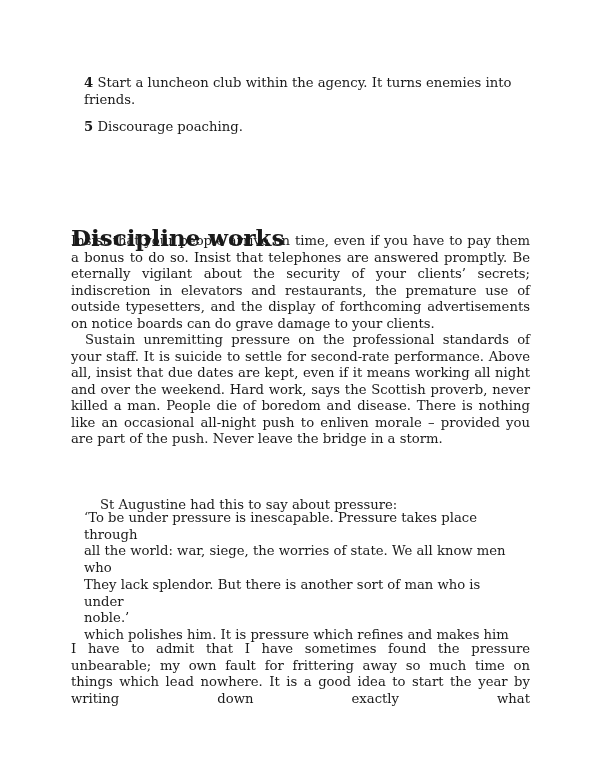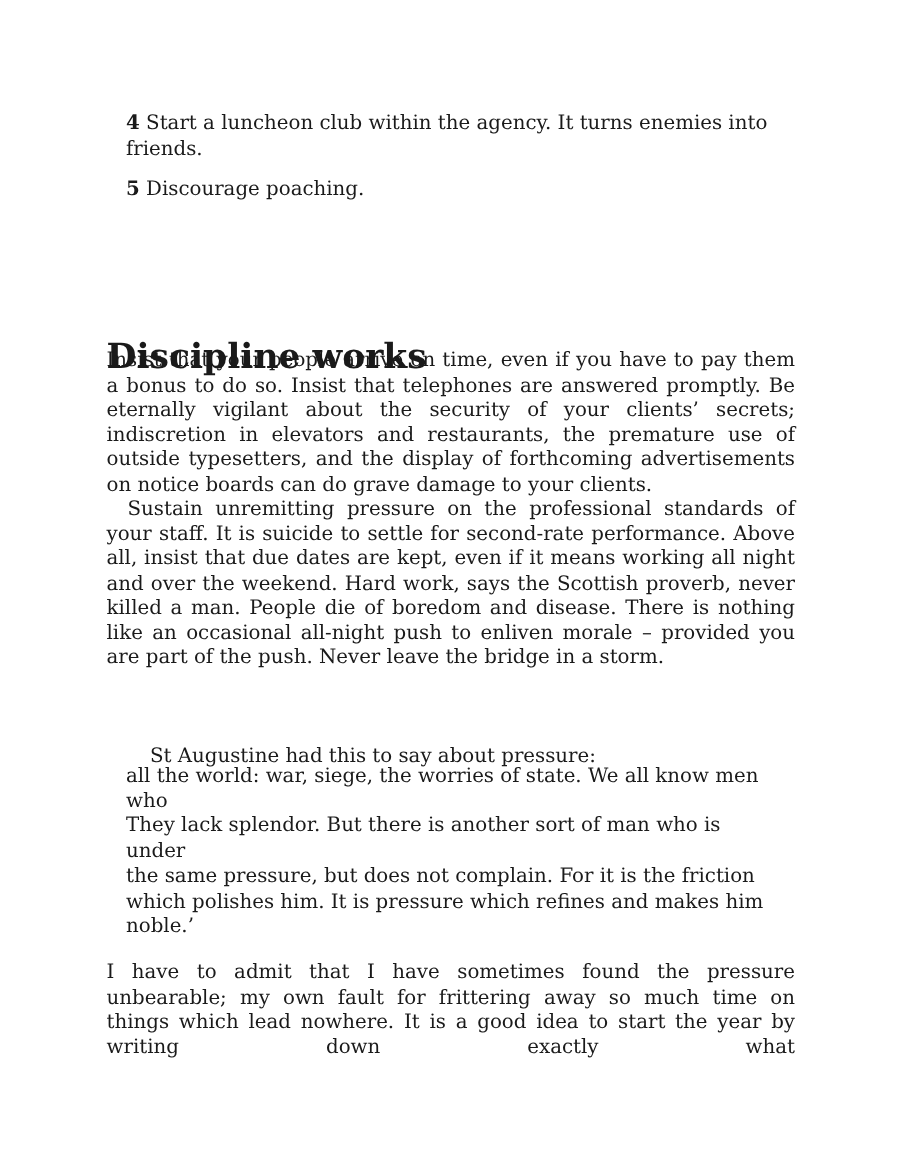--- a/index.html
+++ b/index.html
@@ -28,20 +28,20 @@
 <h2>Discipline works</h2>
 
 <div class="body">
   <p>Insist that your people arrive on time, even if you have to pay them a bonus to do so. Insist that telephones are answered promptly. Be eternally vigilant about the security of your clients’ secrets; indiscretion in elevators and restaurants, the premature use of outside typesetters, and the display of forthcoming advertisements on notice boards can do grave damage to your clients.</p>
   <p class="indent">Sustain unremitting pressure on the professional standards of your staff. It is suicide to settle for second-rate performance. Above all, insist that due dates are kept, even if it means working all night and over the weekend. Hard work, says the Scottish proverb, never killed a man. People die of boredom and disease. There is nothing like an occasional all-night push to enliven morale – provided you are part of the push. Never leave the bridge in a storm.</p>
 </div>
 
 <p class="intro">St Augustine had this to say about pressure:</p>
 
 <div class="quote">
+  <div>‘To be under pressure is inescapable. Pressure takes place through</div>
   <div>all the world: war, siege, the worries of state. We all know men who</div>
   <div>They lack splendor. But there is another sort of man who is under</div>
-  <div>the same pressure, but does not complain. For it is the friction</div>
+  <div>noble.’</div>
   <div>which polishes him. It is pressure which refines and makes him</div>
-  <div>noble.’</div>
 </div>
 
 <p class="closing">I have to admit that I have sometimes found the pressure unbearable; my own fault for frittering away so much time on things which lead nowhere. It is a good idea to start the year by writing down exactly what</p>
 
 </body></html>

